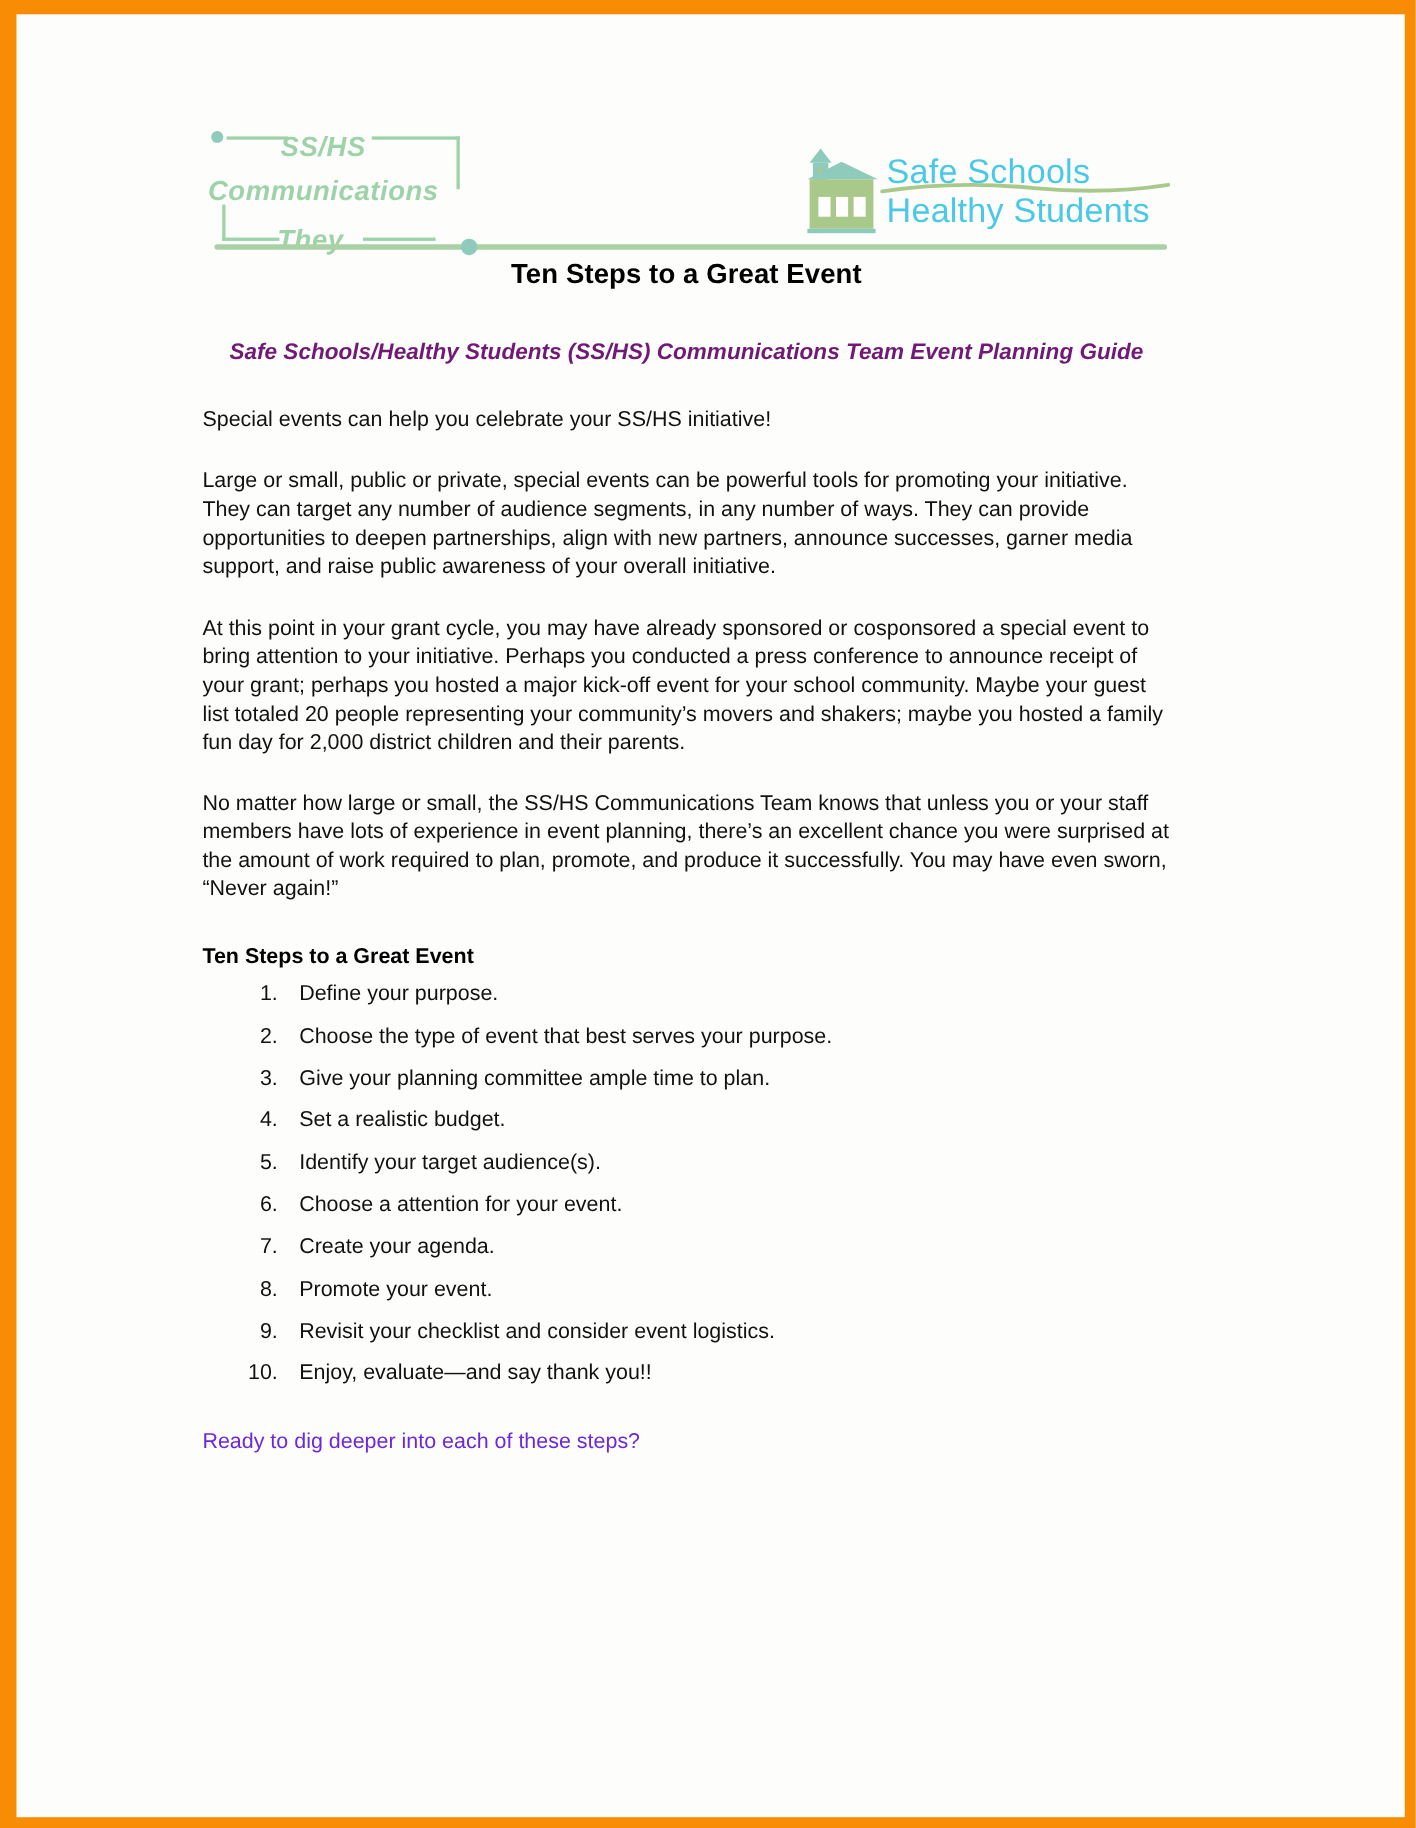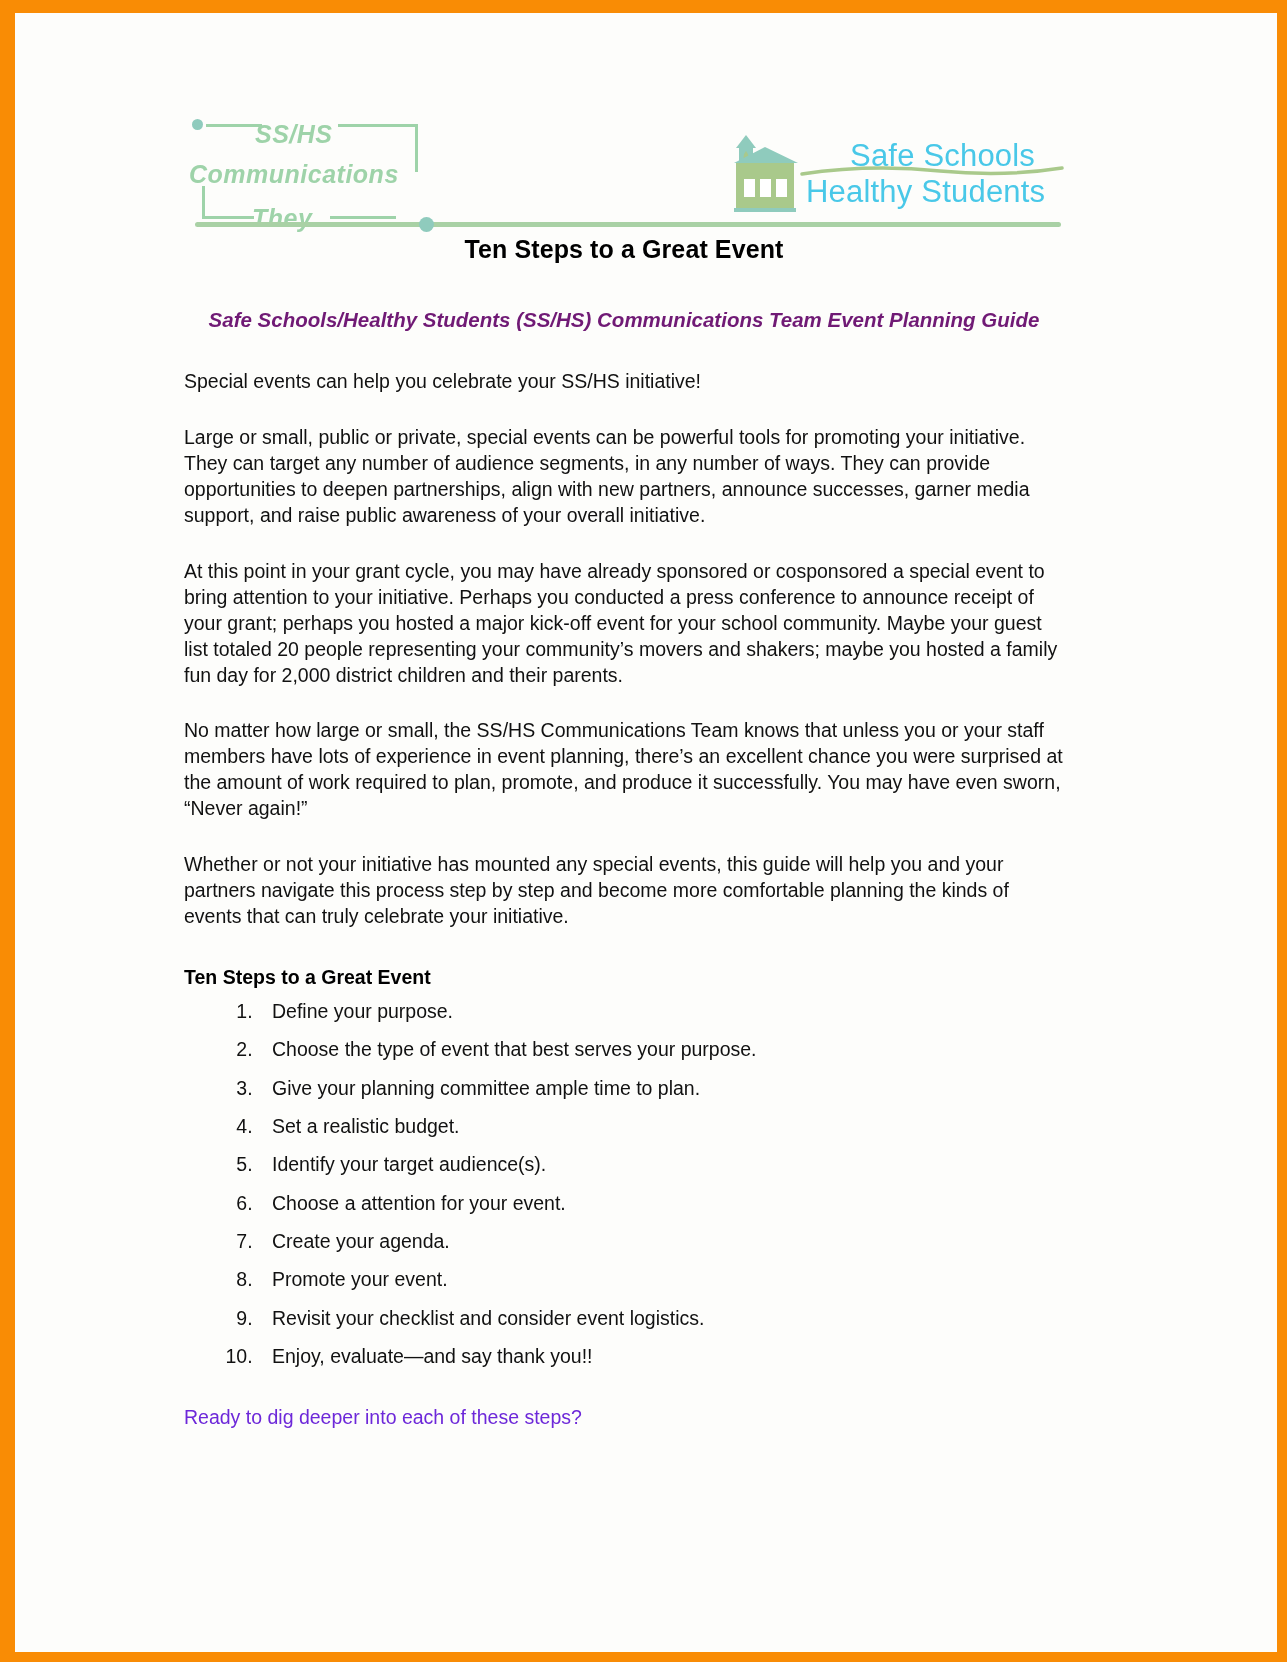--- a/index.html
+++ b/index.html
@@ -83,21 +83,21 @@
     height: 90px;
   }
   #ssh-logo .wordline {
     position: absolute;
     left: 86px;
     font-family: "Liberation Sans", sans-serif;
     color: #49c8e8;
     white-space: nowrap;
     font-weight: normal;
   }
-  #ssh-l1 { top: 7px;  font-size: 31px; letter-spacing: 0.2px; margin-left: 44px; }
+  #ssh-l1 { top: 7px;  font-size: 31px; letter-spacing: 0.2px; }
   #ssh-l2 { top: 43px; font-size: 31px; letter-spacing: 0.2px; }
 
   
   #header-rule {
     position: absolute;
     left: 180px;
     top: 209px;
     width: 866px;
     height: 5px;
     background: #a9d1a5;
@@ -227,21 +227,20 @@
     <div id="content">
 
       <h1 id="doc-title">Ten Steps to a Great Event</h1>
 
       <h2 id="doc-subtitle">Safe Schools/Healthy Students (SS/HS) Communications Team Event Planning Guide</h2>
 
       <p class="body-para">Special events can help you celebrate your SS/HS initiative!</p>
       <p class="body-para">Large or small, public or private, special events can be powerful tools for promoting your initiative. They can target any number of audience segments, in any number of ways. They can provide opportunities to deepen partnerships, align with new partners, announce successes, garner media support, and raise public awareness of your overall initiative.</p>
       <p class="body-para">At this point in your grant cycle, you may have already sponsored or cosponsored a special event to bring attention to your initiative. Perhaps you conducted a press conference to announce receipt of your grant; perhaps you hosted a major kick-off event for your school community. Maybe your guest list totaled 20 people representing your community’s movers and shakers; maybe you hosted a family fun day for 2,000 district children and their parents.</p>
       <p class="body-para">No matter how large or small, the SS/HS Communications Team knows that unless you or your staff members have lots of experience in event planning, there’s an excellent chance you were surprised at the amount of work required to plan, promote, and produce it successfully. You may have even sworn, “Never again!”</p>
-      <p class="body-para">Whether or not your initiative has mounted any special events, this guide will help you and your partners navigate this process step by step and become more comfortable planning the kinds of events that can truly celebrate your initiative.</p>
 
       <h3 class="list-heading">Ten Steps to a Great Event</h3>
 
       <ol id="steps-list">
         <li>Define your purpose.</li>
         <li>Choose the type of event that best serves your purpose.</li>
         <li>Give your planning committee ample time to plan.</li>
         <li>Set a realistic budget.</li>
         <li>Identify your target audience(s).</li>
         <li>Choose a attention for your event.</li>

